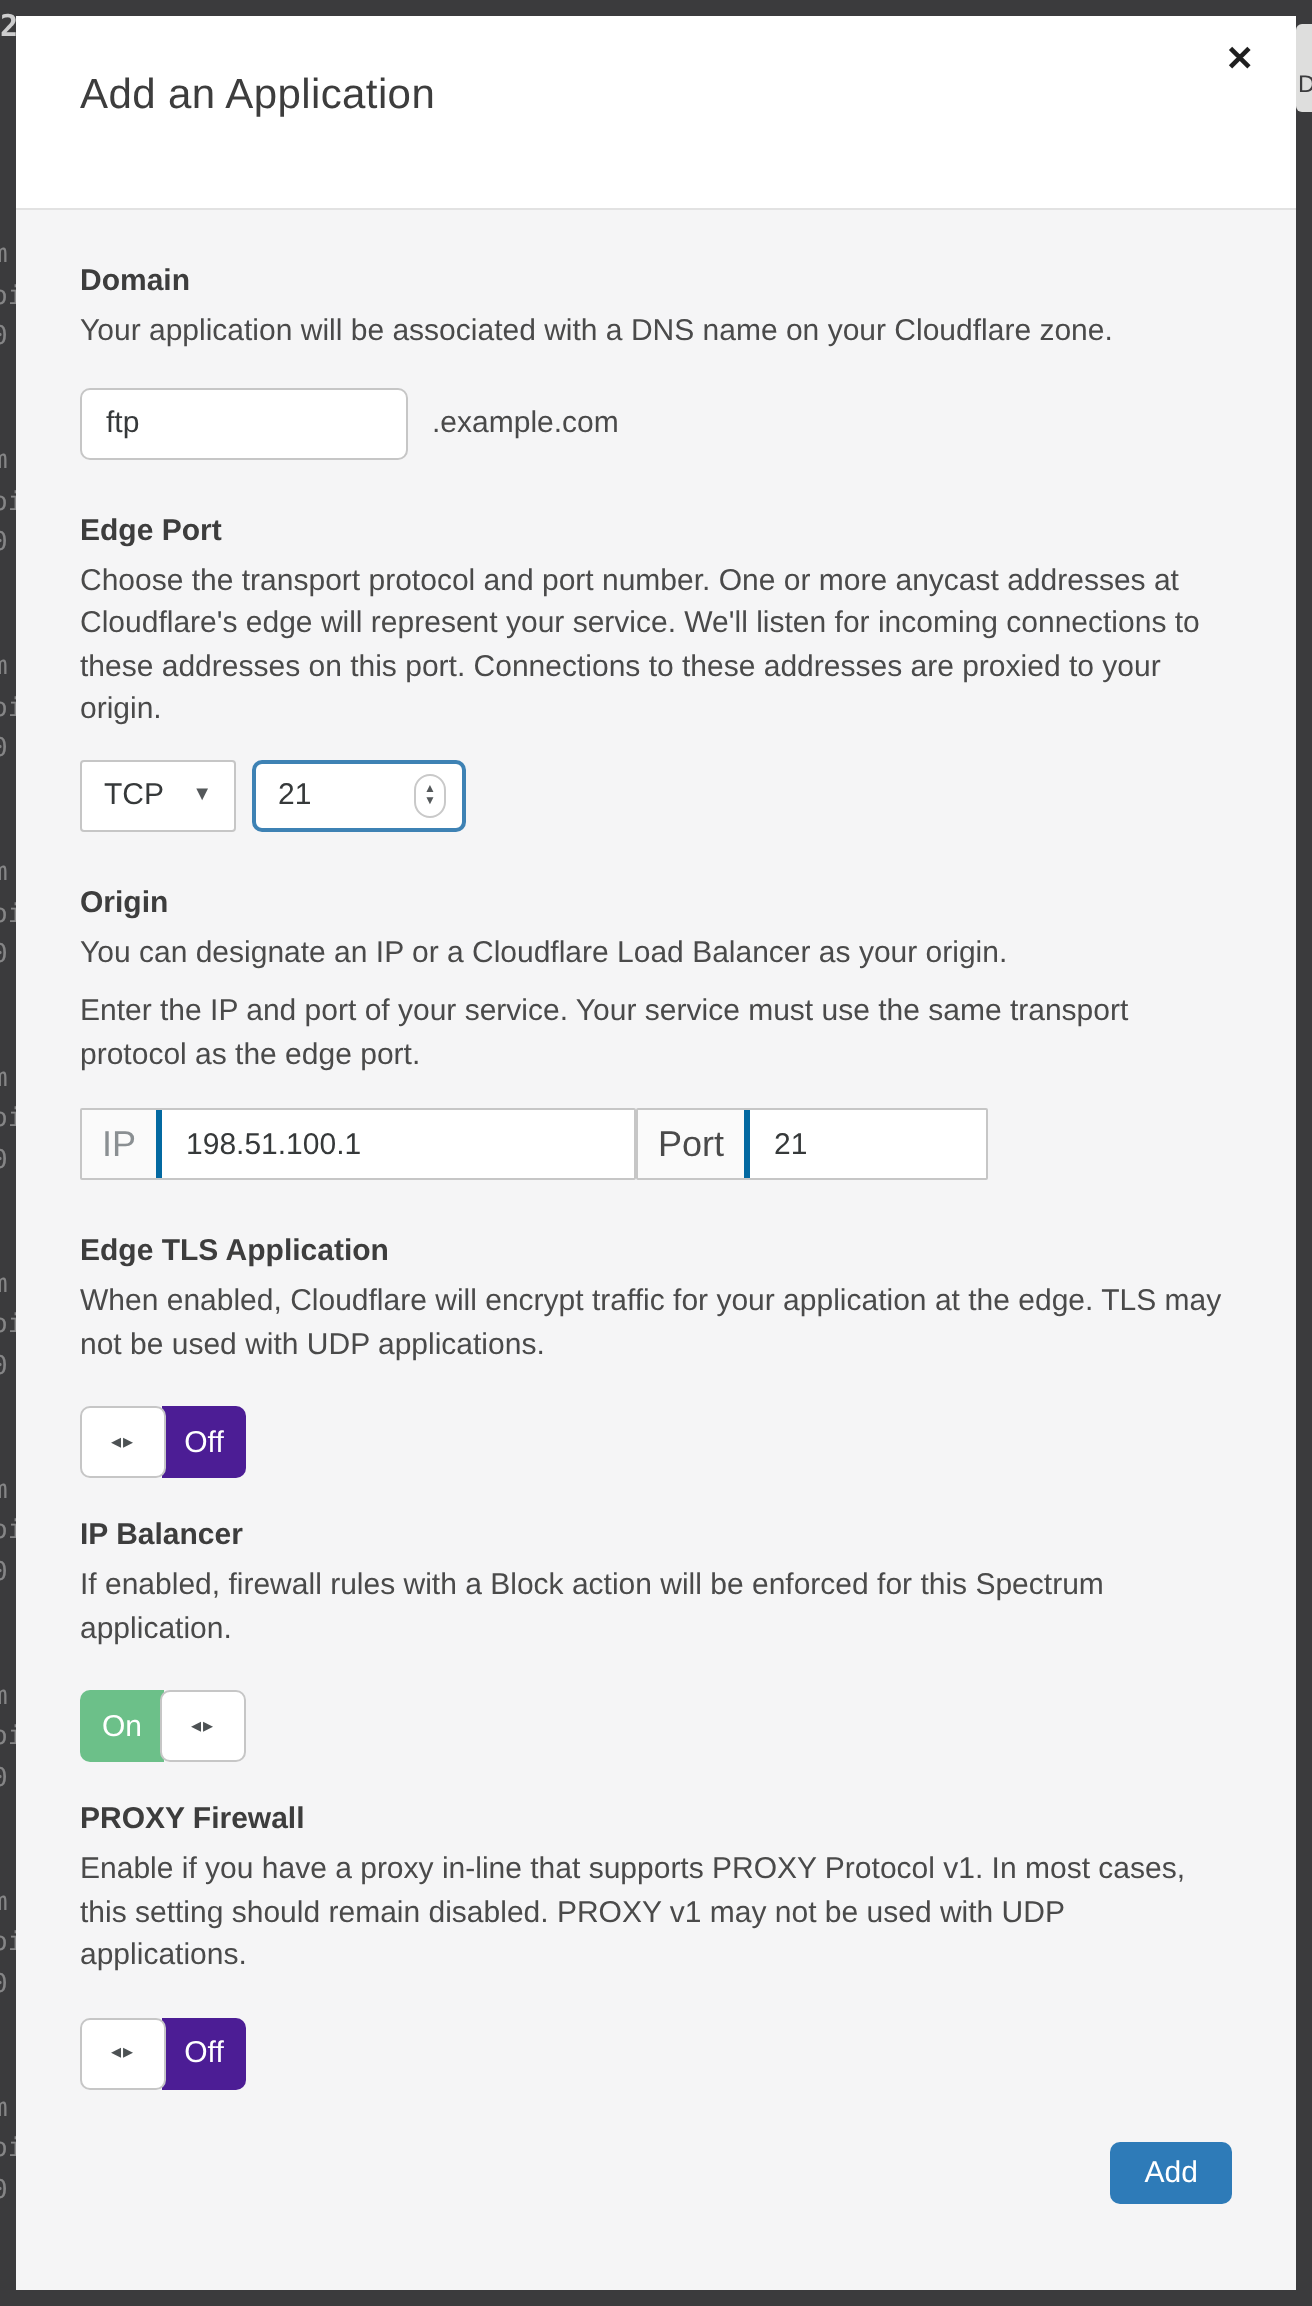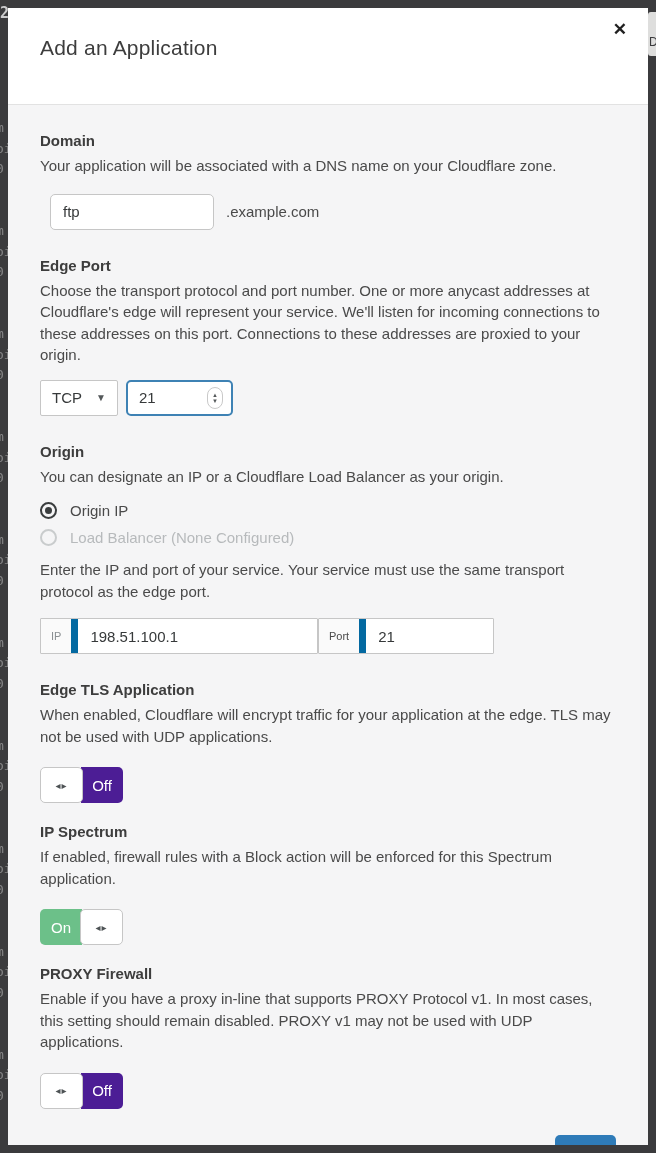--- a/index.html
+++ b/index.html
@@ -58,21 +58,21 @@
   }
   .section-label.after-toggle { margin-top:20px; }
   .section-desc {
     font-size:15px; color:#4a4a4a; line-height:21.5px;
   }
 
   
   .text-input {
     height:36px; border:1px solid #c6c6c6; border-radius:5px;
     background:#fff; font-size:15px; color:#36393a; padding:0 12px;
-    font-family:inherit; outline:none;margin-left:10px;
+    font-family:inherit; outline:none;
   }
 
   
   .domain-row { display:flex; align-items:center; margin-top:17px; }
   .domain-input { width:164px; }
   .domain-suffix { margin-left:12px; font-size:15px; color:#4a4a4a; }
 
   
   .edgeport-row { display:flex; align-items:center; margin-top:14px; }
   .select-box {
@@ -110,21 +110,21 @@
   .origin-ip-desc { margin-top:8px; }
 
   
   .ipport-row { display:flex; margin-top:16px; }
   .input-group {
     display:flex; height:36px; border:1px solid #c6c6c6; background:#fff;
     border-radius:1px; overflow:hidden;
   }
   .ig-prefix {
     display:flex; align-items:center; padding:0 10px;
-    background:#fafafa; border-right:7px solid #0369a1; font-size:11px;
+    background:#fafafa; border-right:3px solid #0369a1; font-size:18px;
     flex:none;
   }
   .ip-group { width:278px; }
   .port-group { width:176px; }
   .ip-prefix-text { color:#8a8f92; }
   .port-prefix-text { color:#4a4a4a; }
   .ig-input {
     flex:1; min-width:0; border:none; background:transparent;
     padding:0 12px; font-size:15px; color:#36393a; font-family:inherit;
     outline:none;
@@ -238,32 +238,20 @@
         <span class="spinner">
           <span>▲</span>
           <span>▼</span>
         </span>
       </div>
     </div>
 
     
     <h3 class="section-label">Origin</h3>
     <p class="section-desc">You can designate an IP or a Cloudflare Load Balancer as your origin.</p>
-    <div class="radio-group">
-      <div class="radio-row">
-        <span class="radio-outer">
-            <span class="radio-dot"></span>
-          </span>
-        <span class="radio-label">Origin IP</span>
-      </div>
-      <div class="radio-row disabled">
-        <span class="radio-outer"></span>
-        <span class="radio-label">Load Balancer (None Configured)</span>
-      </div>
-    </div>
     <p class="section-desc origin-ip-desc">Enter the IP and port of your service. Your service must use the same transport protocol as the edge port.</p>
     <div class="ipport-row">
       <div class="input-group ip-group">
         <span class="ig-prefix ip-prefix-text">IP</span>
         <input class="ig-input" value="198.51.100.1" style="">
       </div>
       <div class="input-group port-group">
         <span class="ig-prefix port-prefix-text">Port</span>
         <input class="ig-input" value="21" style="">
       </div>
@@ -271,21 +259,21 @@
 
     
     <h3 class="section-label">Edge TLS Application</h3>
     <p class="section-desc">When enabled, Cloudflare will encrypt traffic for your application at the edge. TLS may not be used with UDP applications.</p>
     <div class="toggle toggle-off">
       <span class="toggle-handle">◂▸</span>
       <span class="toggle-seg">Off</span>
     </div>
 
     
-    <h3 class="section-label after-toggle">IP Spectrum</h3>
+    <h3 class="section-label after-toggle">IP Balancer</h3>
     <p class="section-desc">If enabled, firewall rules with a Block action will be enforced for this Spectrum application.</p>
     <div class="toggle toggle-on">
       <span class="toggle-seg">On</span>
       <span class="toggle-handle">◂▸</span>
     </div>
 
     
     <h3 class="section-label after-toggle">PROXY Firewall</h3>
     <p class="section-desc">Enable if you have a proxy in-line that supports PROXY Protocol v1. In most cases, this setting should remain disabled. PROXY v1 may not be used with UDP applications.</p>
     <div class="toggle toggle-off">

